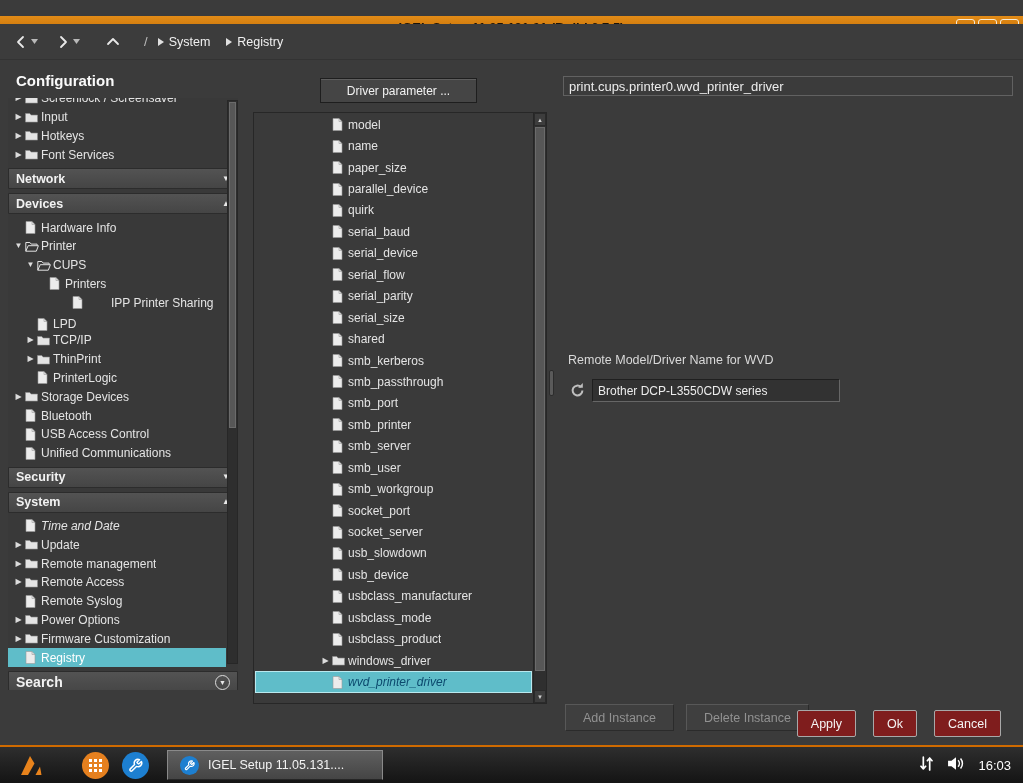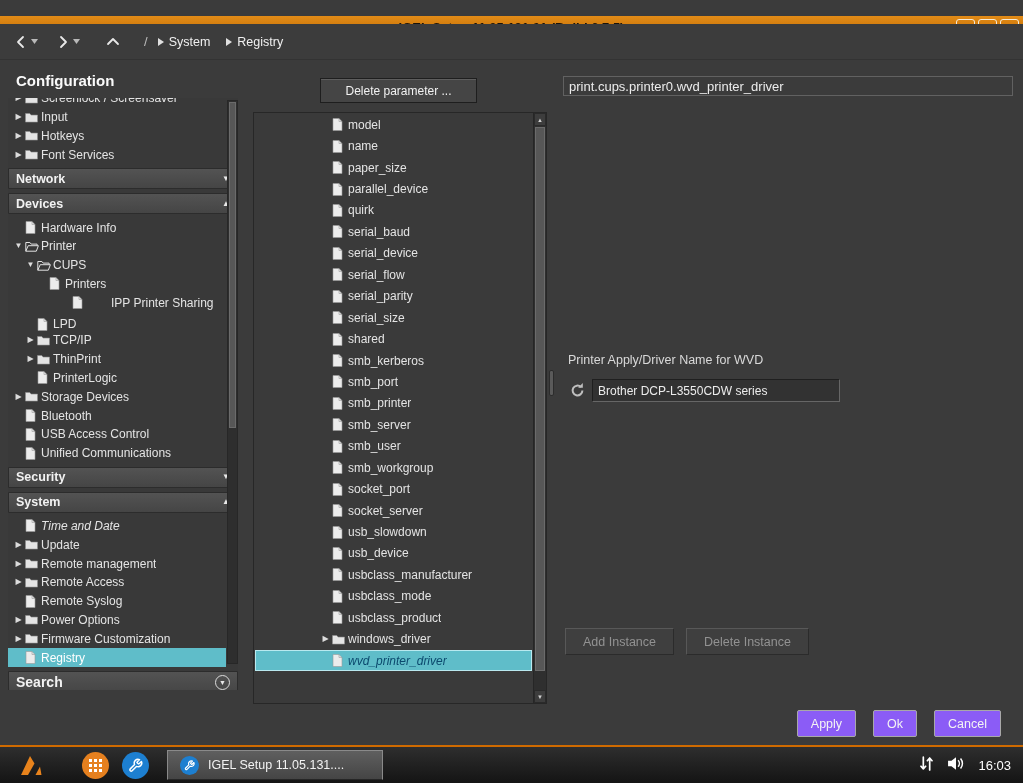--- a/index.html
+++ b/index.html
@@ -116,31 +116,31 @@
     font-size:13px; color:#ececec; padding:2px 5px; white-space:nowrap; overflow:hidden;
   }
   .param-label { position:absolute; left:568px; top:353px; font-size:12.5px; color:#d9d9d9; }
   .reset-icon { position:absolute; left:569px; top:382px; width:18px; height:18px; }
   .param-input {
     position:absolute; left:592px; top:379px; width:248px; height:23px;
     background:#323232; border:1px solid #666; border-top-color:#1f1f1f; border-left-color:#1f1f1f;
     color:#ececec; font-size:12px; padding:0 5px; font-family:inherit;
   }
   .inst-btn {
-    position:absolute; top:628px; height:27px;
+    position:absolute; top:704px; height:27px;
     background:#3f3f3f; border:1px solid #585858; border-bottom-color:#2b2b2b; border-right-color:#2b2b2b;
     color:#929292; font-size:12.5px; font-family:inherit;
   }
   .add-btn { left:565px; width:109px; }
   .del-btn { left:686px; width:123px; }
 
   
   .footer { position:absolute; top:710px; right:22px; display:flex; gap:17px; }
   .f-btn {
-    height:27px; padding:0 13px; background:#8b5cf6;
+    height:27px; padding:0 13px; background:#7f1d1d;
     border:1px solid #a8a8a8; border-radius:2px;
     color:#f4f4f4; font-size:12.5px; font-family:inherit;
   }
 
   
   .taskbar {
     position:absolute; left:0; bottom:0; width:1023px; height:38px;
     background:linear-gradient(#2e2e2e,#141414);
     border-top:2px solid var(--taskbar-accent,#cf6a00);
     display:flex; align-items:center; padding:0 12px;
@@ -480,21 +480,21 @@
       <div class="section-header search-header">
         <span>Search</span>
         <span class="sh-arrow circled">▼</span>
       </div>
     </div>
   <div class="sidebar-scrollbar">
     <div class="sb-thumb"></div>
   </div>
 </div>
 
-<button class="search-param-btn">Delete parameter ...</button>
+<button class="search-param-btn">Driver parameter ...</button>
 <div class="tree-panel">
   <div class="tree-list">
       <div class="m-row">
         <span class="arrow"></span>
         <span class="ticon">
           <svg width="11" height="13" viewBox="0 0 11 13">
             <path d="M1 .5h6L10 3.5v9H1z" fill="#ececec" stroke="#9a9a9a" stroke-width=".6"></path>
             <path d="M7 .5v3h3" fill="none" stroke="#9a9a9a" stroke-width=".6"></path>
           </svg>
         </span>
@@ -602,20 +602,30 @@
       </div>
       <div class="m-row">
         <span class="arrow"></span>
         <span class="ticon">
           <svg width="11" height="13" viewBox="0 0 11 13">
             <path d="M1 .5h6L10 3.5v9H1z" fill="#ececec" stroke="#9a9a9a" stroke-width=".6"></path>
             <path d="M7 .5v3h3" fill="none" stroke="#9a9a9a" stroke-width=".6"></path>
           </svg>
         </span>
         <span class="t-label">smb_kerberos</span>
+      </div>
+      <div class="m-row">
+        <span class="arrow"></span>
+        <span class="ticon">
+          <svg width="11" height="13" viewBox="0 0 11 13">
+            <path d="M1 .5h6L10 3.5v9H1z" fill="#ececec" stroke="#9a9a9a" stroke-width=".6"></path>
+            <path d="M7 .5v3h3" fill="none" stroke="#9a9a9a" stroke-width=".6"></path>
+          </svg>
+        </span>
+        <span class="t-label">smb_passthrough</span>
       </div>
       <div class="m-row">
         <span class="arrow"></span>
         <span class="ticon">
           <svg width="11" height="13" viewBox="0 0 11 13">
             <path d="M1 .5h6L10 3.5v9H1z" fill="#ececec" stroke="#9a9a9a" stroke-width=".6"></path>
             <path d="M7 .5v3h3" fill="none" stroke="#9a9a9a" stroke-width=".6"></path>
           </svg>
         </span>
         <span class="t-label">smb_port</span>
@@ -752,21 +762,21 @@
     </div>
   <div class="tree-scrollbar">
     <div class="sb-btn up">▲</div>
     <div class="sb-thumb"></div>
     <div class="sb-btn down">▼</div>
   </div>
 </div>
 <div class="splitter-grip"></div>
 
 <div class="path-field">print.cups.printer0.wvd_printer_driver</div>
-<div class="param-label">Printer Apply/Driver Name for WVD</div>
+<div class="param-label">Remote Model/Driver Name for WVD</div>
 <div class="reset-icon">
   <svg width="17" height="17" viewBox="0 0 16 16">
       <path d="M12.6 8a4.6 4.6 0 1 1-1.4-3.3" fill="none" stroke="#bfbfbf" stroke-width="1.9"></path>
       <path d="M13 1v4.4H8.6z" fill="#bfbfbf"></path>
     </svg>
 </div>
 <input class="param-input" value="Brother DCP-L3550CDW series" style="">
 <button class="inst-btn add-btn">Add Instance</button>
 <button class="inst-btn del-btn">Delete Instance</button>
 

